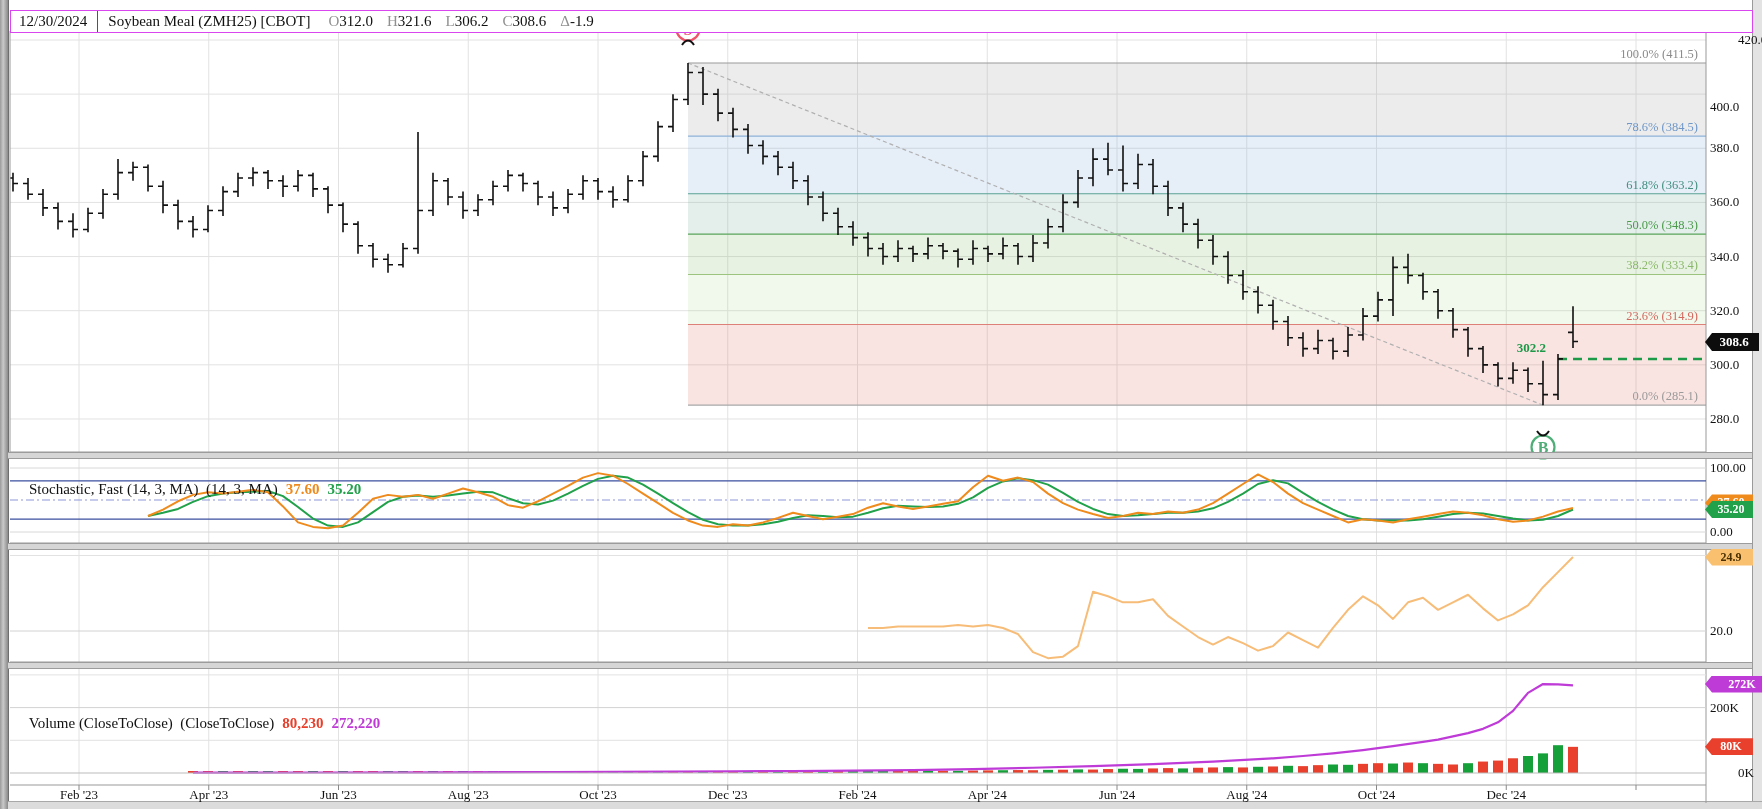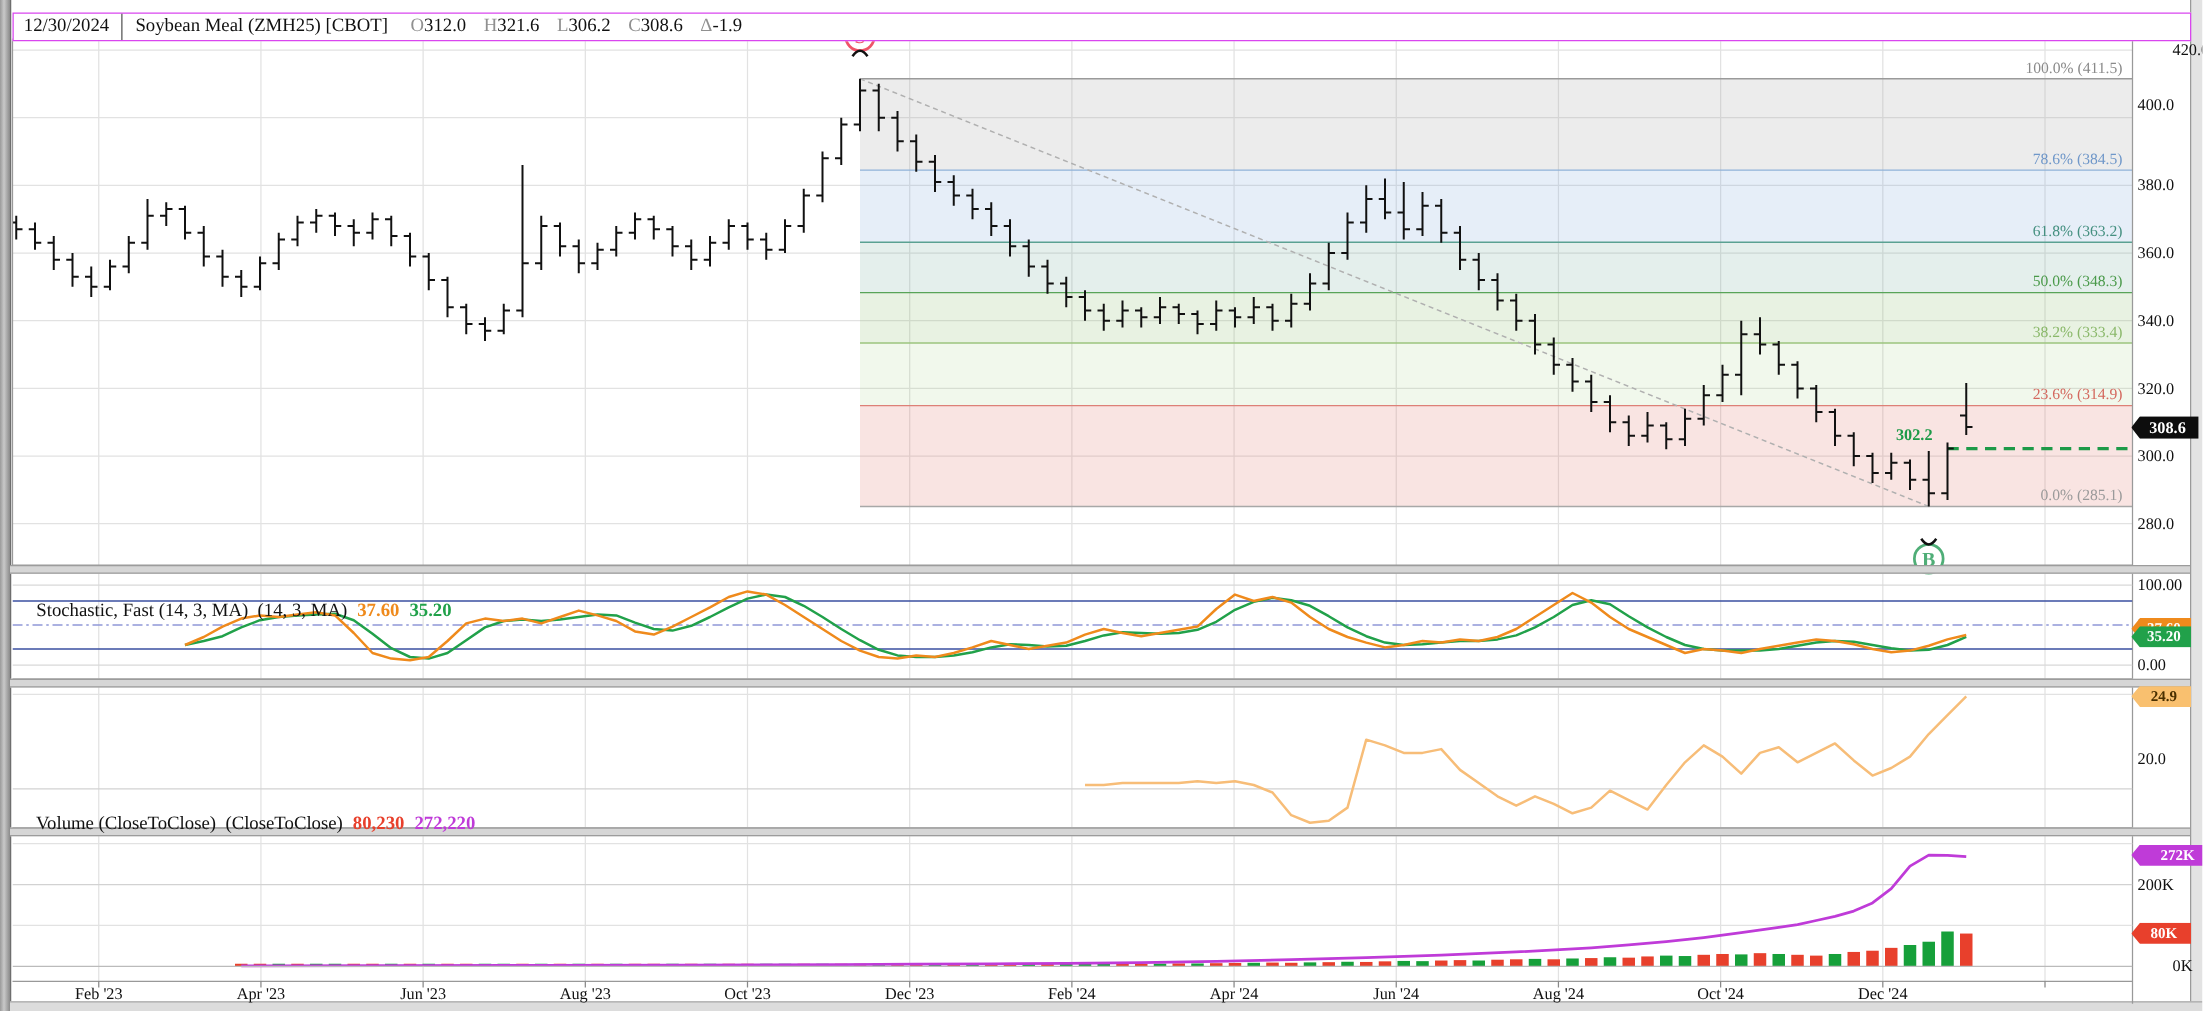--- a/index.html
+++ b/index.html
@@ -355,41 +355,41 @@
         <span class="fld"><span class="k">H</span><span class="v">321.6</span></span>
         <span class="fld"><span class="k">L</span><span class="v">306.2</span></span>
         <span class="fld"><span class="k">C</span><span class="v">308.6</span></span>
         <span class="fld"><span class="k">Δ</span><span class="v">-1.9</span></span>
       </span>
   </div>
 
   <div class="panel-label" style="left:14px;top:464px;">
     <span>Stochastic, Fast (14, 3, MA)</span><span>  </span><span>(14, 3, MA)</span><span class="val1" id="stoch-k-val" style="color: rgb(239, 138, 28);">37.60</span><span class="val2" id="stoch-d-val" style="color: rgb(33, 161, 74);">35.20</span>
   </div>
-  <div class="panel-label" style="left:14px;top:634px;">
+  <div class="panel-label" style="left:14px;top:698px;">
     <span>Volume (CloseToClose)</span><span>  </span><span>(CloseToClose)</span><span class="val1" id="vol-bar-val" style="color: rgb(232, 64, 44);">80,230</span><span class="val2" id="vol-line-val" style="color: rgb(191, 59, 216);">272,220</span>
   </div>
 
   <div class="sep" style="top:452px;"></div>
   <div class="sep" style="top:543px;"></div>
   <div class="sep" style="top:662px;"></div>
 
   <div id="right-axis">
       <div class="raxis-label" style="top: 32px; margin-left: 28px;">420.0</div>
-      <div class="raxis-label" style="top: 76px;">400.0</div>
+      <div class="raxis-label" style="top: 99px;">400.0</div>
       <div class="raxis-label" style="top: 140.28px;">380.0</div>
       <div class="raxis-label" style="top: 194.42px;">360.0</div>
       <div class="raxis-label" style="top: 248.56px;">340.0</div>
       <div class="raxis-label" style="top: 302.7px;">320.0</div>
       <div class="raxis-label" style="top: 356.84px;">300.0</div>
       <div class="raxis-label" style="top: 410.98px;">280.0</div>
       <div class="raxis-label" style="top: 460px;">100.00</div>
       <div class="raxis-label" style="top: 492px;">50.00</div>
       <div class="raxis-label" style="top: 524px;">0.00</div>
-      <div class="raxis-label" style="top: 599px;">20.0</div>
+      <div class="raxis-label" style="top: 623px;">20.0</div>
       <div class="raxis-label" style="top: 699.6px;">200K</div>
       <div class="raxis-label" style="top: 765px; margin-left: 28px;">0K</div>
     </div>
   <div id="time-axis">
       <div class="time-label" style="left: 79px;">Feb '23</div>
       <div class="time-label" style="left: 208.75px;">Apr '23</div>
       <div class="time-label" style="left: 338.5px;">Jun '23</div>
       <div class="time-label" style="left: 468.25px;">Aug '23</div>
       <div class="time-label" style="left: 598px;">Oct '23</div>
       <div class="time-label" style="left: 727.75px;">Dec '23</div>

